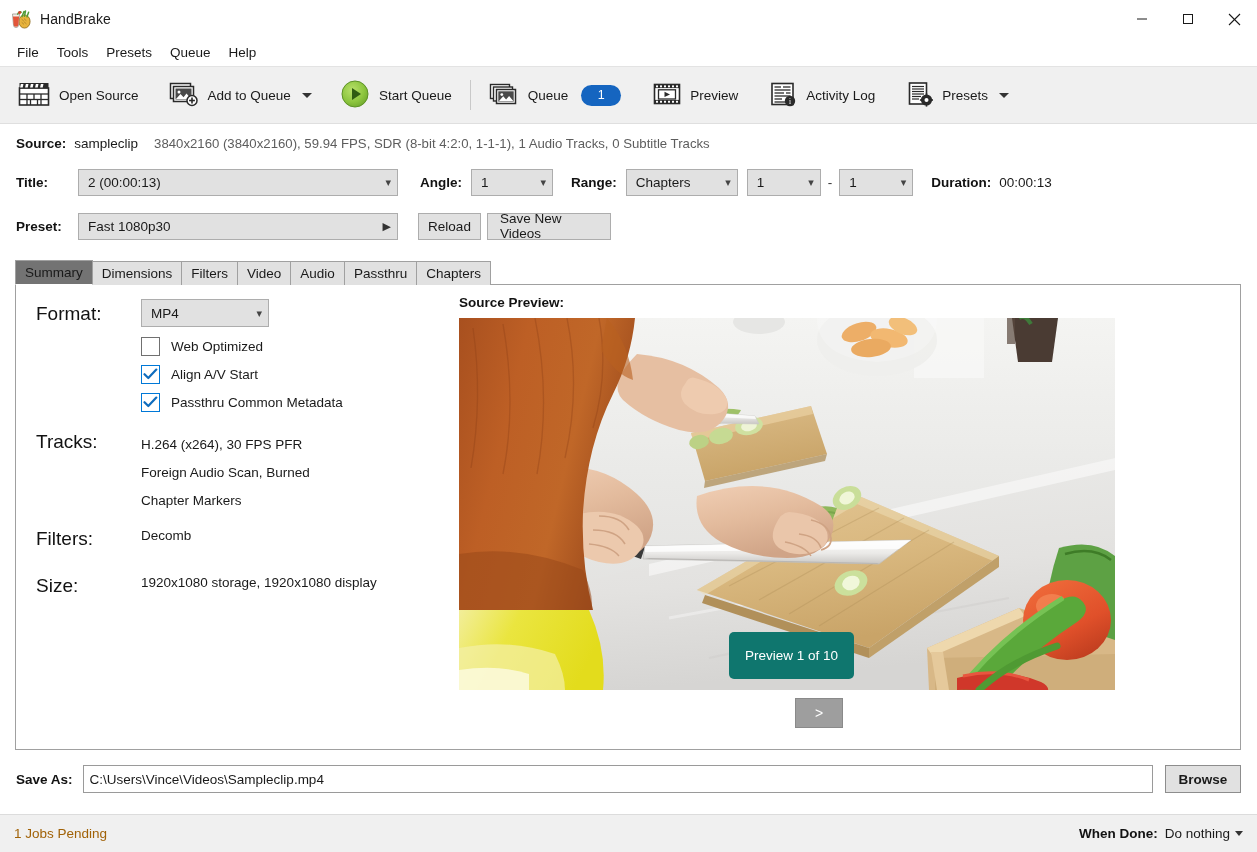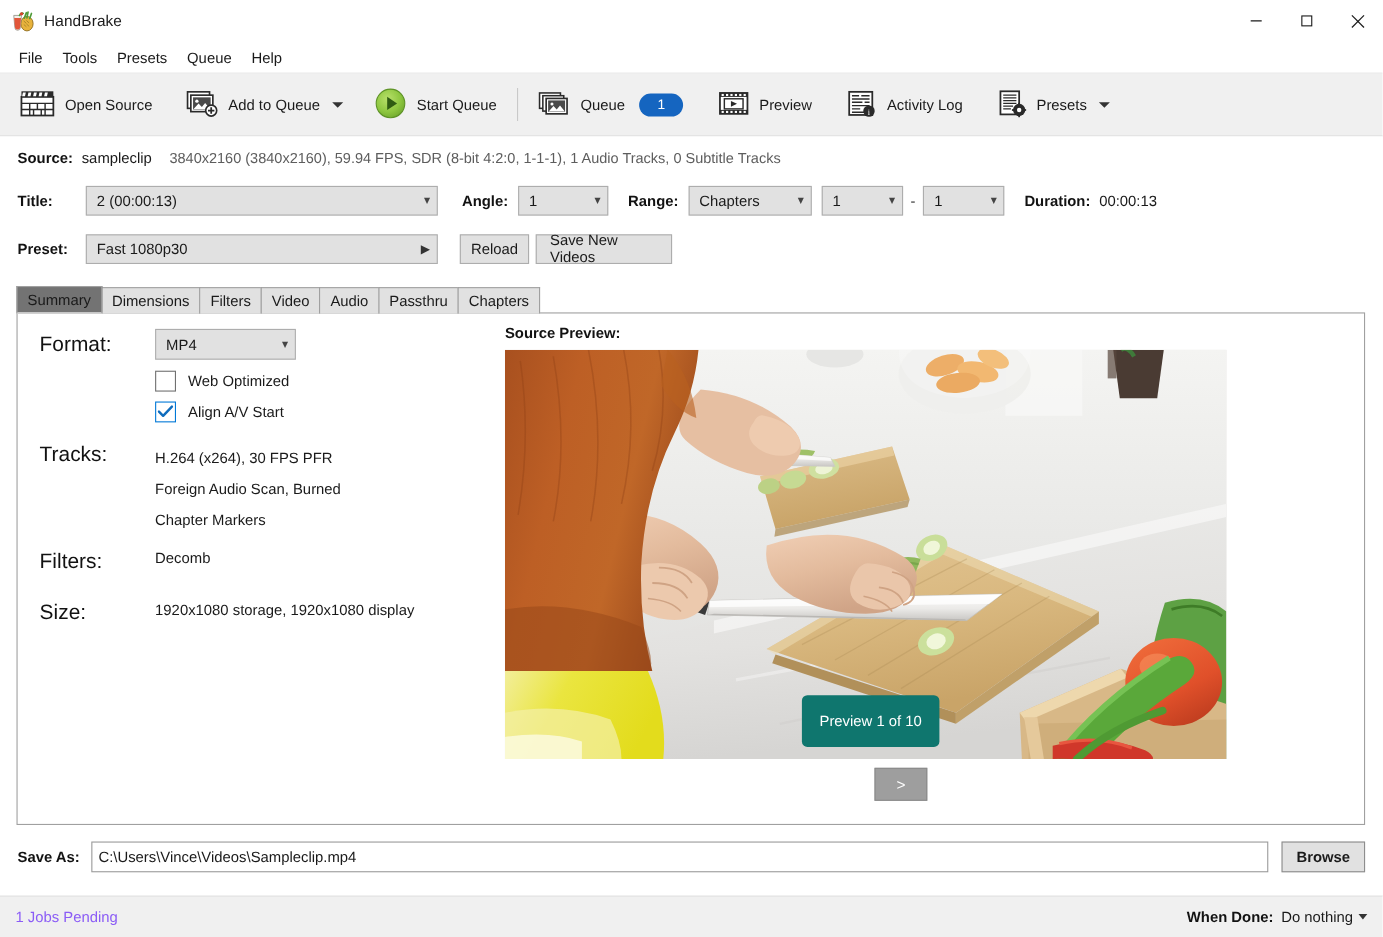--- a/index.html
+++ b/index.html
@@ -337,21 +337,21 @@
 
   
   .statusbar {
     height: 37px;
     flex: 0 0 37px;
     background: #f0f0f0;
     border-top: 1px solid #dcdcdc;
     display: flex; align-items: center;
     padding: 0 14px 0 14px;
   }
-  .status-left { font-size: 13.5px; color: #8b5cf6; }
+  .status-left { font-size: 13.5px; color: #a16207; }
   .status-spacer { flex: 1 1 auto; }
   .when-done-lbl { font-weight: bold; font-size: 13.5px; color: #121212; margin-right: 7px; }
   .when-done-val { font-size: 13.5px; color: #1a1a1a; cursor: default; display:flex; align-items:center; gap:5px;}
   .tri-down {
     width: 0; height: 0;
     border-left: 4.5px solid transparent;
     border-right: 4.5px solid transparent;
     border-top: 5px solid #333;
   }
 </style>
@@ -648,20 +648,28 @@
             <span class="chk"></span>
             <span class="chk-label">Web Optimized</span>
           </div>
           <div class="chk-row">
             <span class="chk checked">
               <svg width="15" height="12" viewBox="0 0 15 12">
                   <path d="M1.5 6.2 L5.3 10 L13.3 1.6" fill="none" stroke="#0f6cbd" stroke-width="2.2" stroke-linecap="round" stroke-linejoin="round"></path>
                 </svg>
             </span>
             <span class="chk-label">Align A/V Start</span>
+          </div>
+          <div class="chk-row">
+            <span class="chk checked">
+              <svg width="15" height="12" viewBox="0 0 15 12">
+                  <path d="M1.5 6.2 L5.3 10 L13.3 1.6" fill="none" stroke="#0f6cbd" stroke-width="2.2" stroke-linecap="round" stroke-linejoin="round"></path>
+                </svg>
+            </span>
+            <span class="chk-label">Passthru Common Metadata</span>
           </div>
         </div>
 
         <div class="sum-row tracks-block">
           <div class="sum-key" style="padding-top:0;">Tracks:</div>
           <div>
             <div class="tracks-line">H.264 (x264), 30 FPS PFR</div>
             <div class="tracks-line">Foreign Audio Scan, Burned</div>
             <div class="tracks-line">Chapter Markers</div>
           </div>

